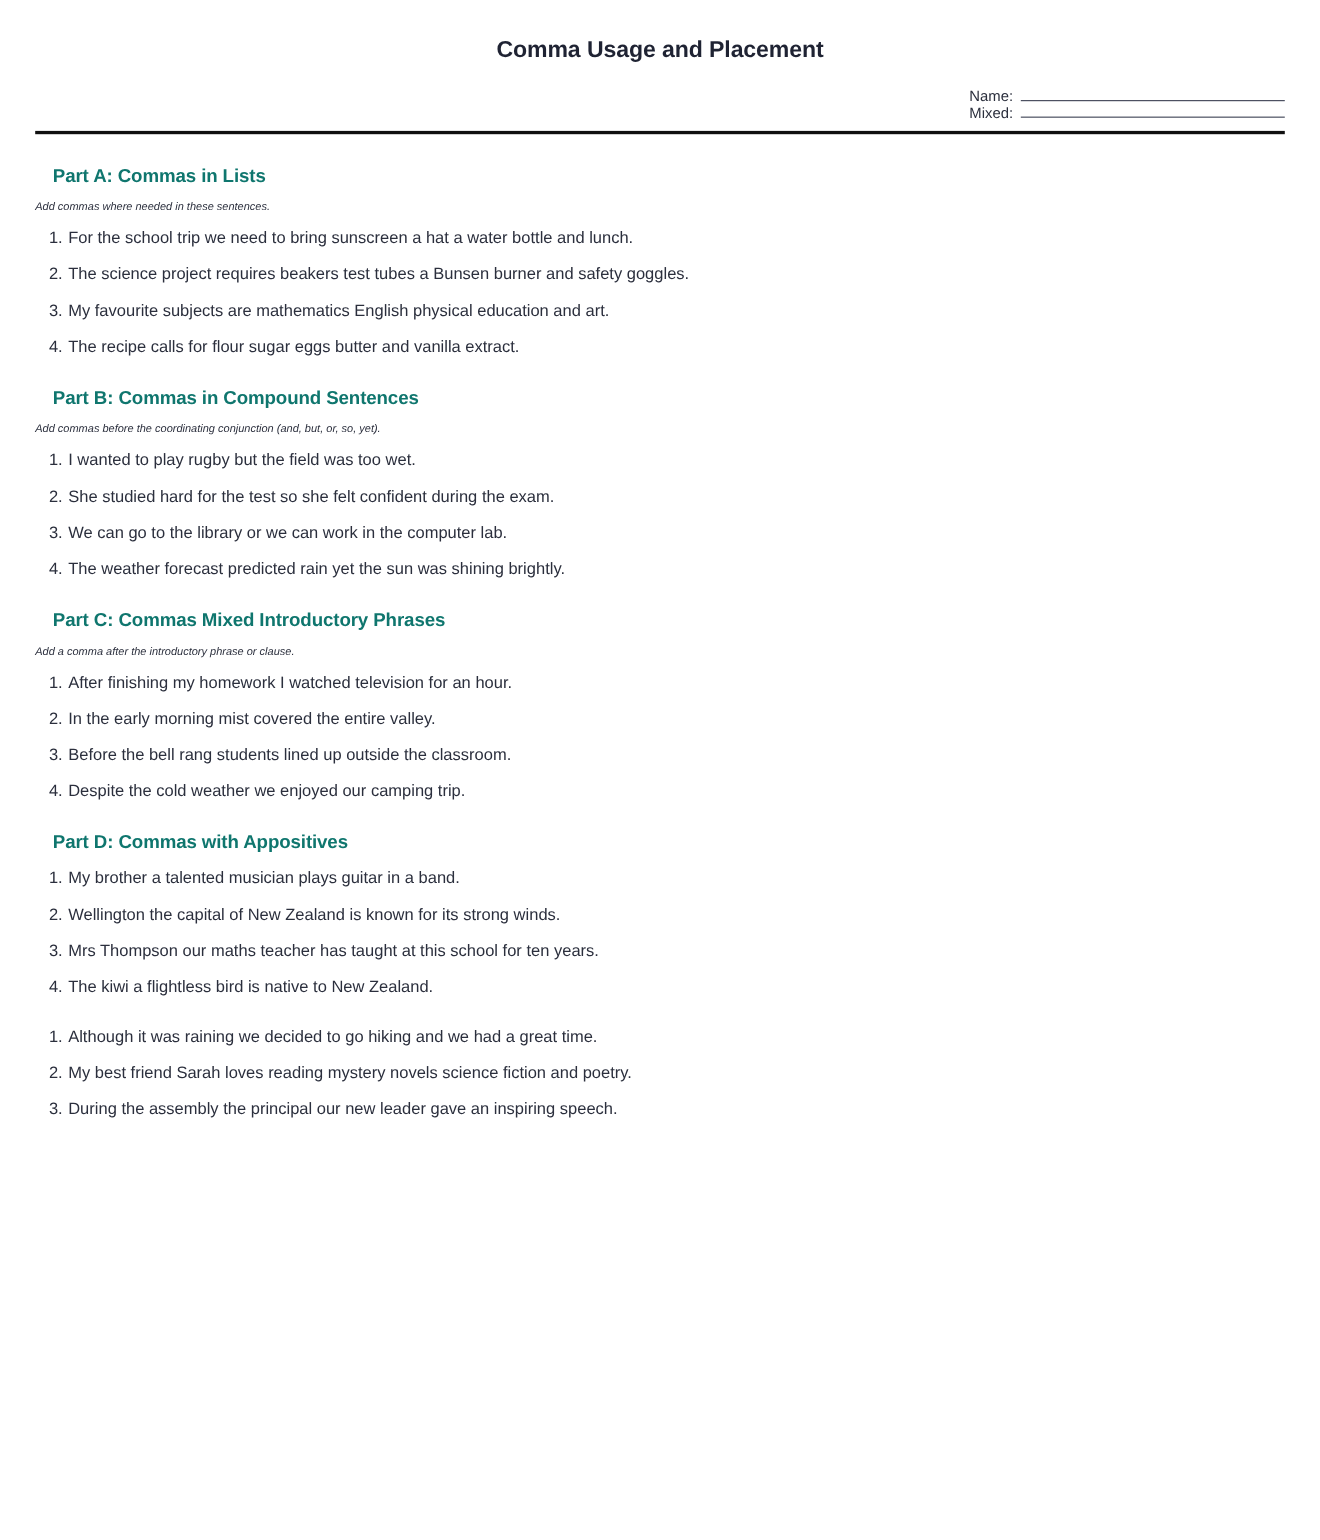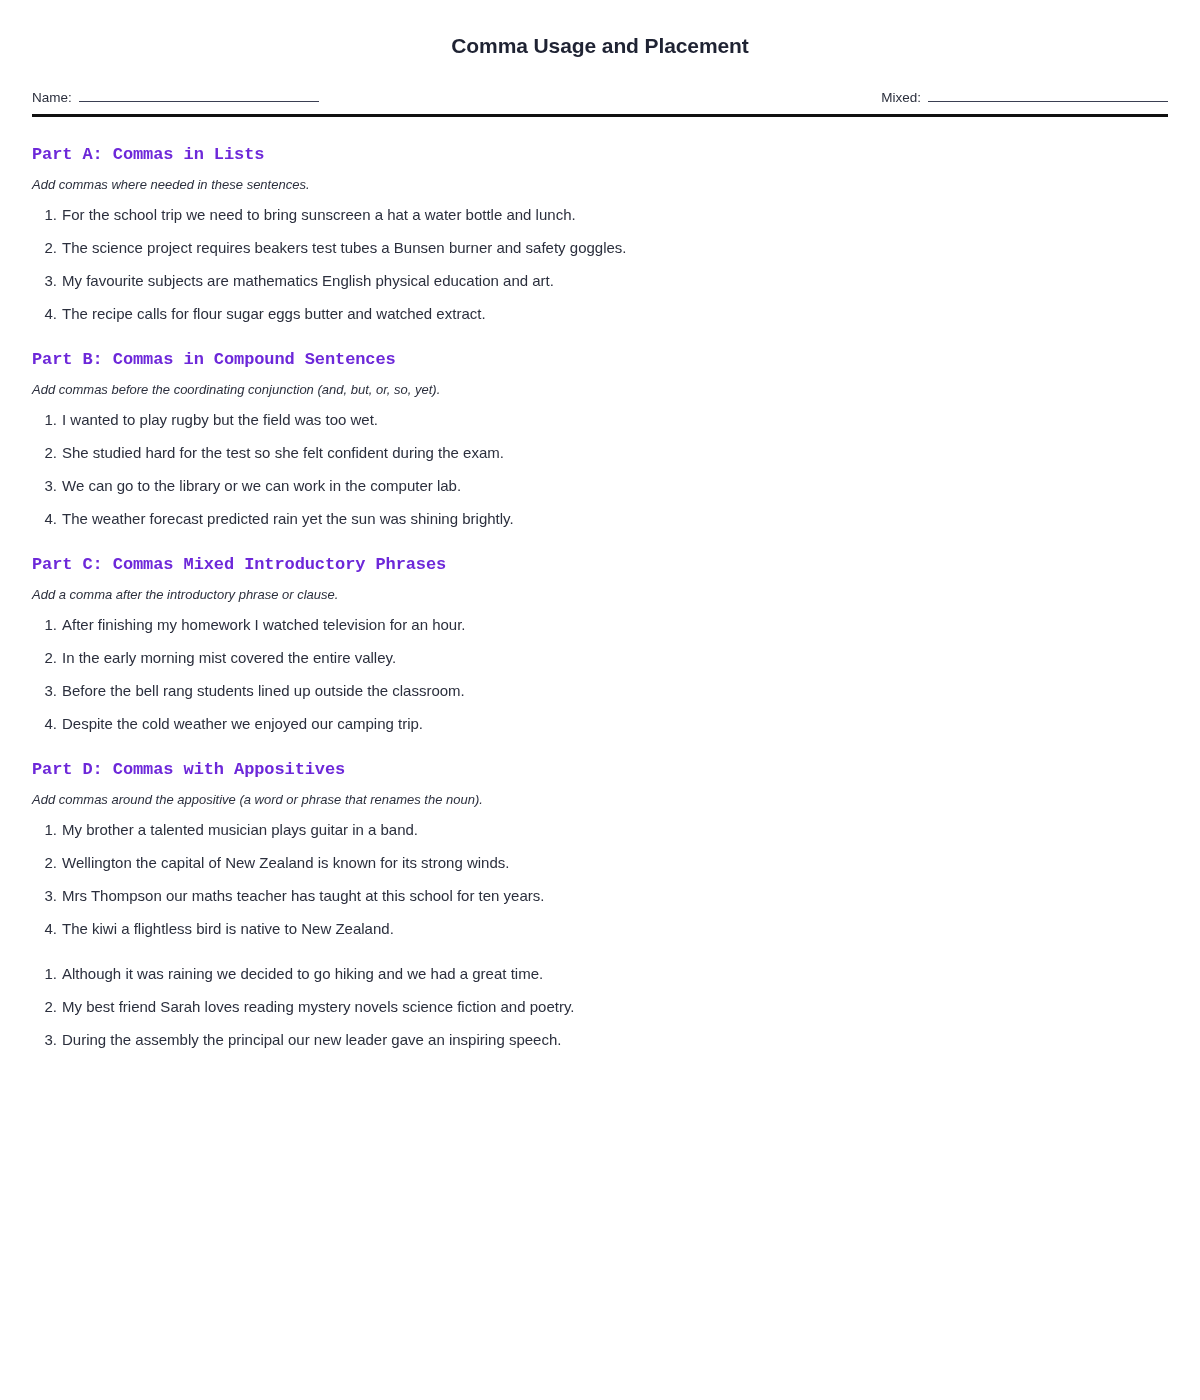--- a/index.html
+++ b/index.html
@@ -29,22 +29,23 @@
     font-weight: bold;
     color: #1f2333;
     letter-spacing: -0.1px;
     margin: 0;
     padding-top: 34px;
   }
   .id-row {
     display: flex;
     justify-content: space-between;
     align-items: flex-end;
-    margin-top: 32px;
+    margin-top: 22px;
     padding-bottom: 4px;
+    flex-direction: column;
   }
   .field {
     display: flex;
     align-items: baseline;
     font-size: 13.5px;
     color: #2b2f3d;
   }
   .field-label {
     white-space: nowrap;
   }
@@ -68,27 +69,26 @@
   }
   .section {
     margin-bottom: 27px;
   }
   .section:last-child {
     margin-bottom: 0;
   }
   .section-title {
     font-size: 17px;
     font-weight: bold;
-    color: #6d28d9;
-    margin: 0 0 0 0;
+    color: #0f766e;
+    margin: 0 0 0 16px;
     letter-spacing: -0.1px;
-    font-family: Liberation Mono, monospace;
   }
   .section-instruction {
-    font-size: 13px;
+    font-size: 10px;
     font-style: italic;
     color: #2b2f3d;
     margin: 13px 0 0 0;
   }
   .q-list {
     list-style: none;
     margin: 14px 0 0 0;
     padding: 0;
   }
   .q-item {
@@ -146,21 +146,21 @@
         <li class="q-item">
           <span class="q-num">2.</span>
           <span class="q-text">The science project requires beakers test tubes a Bunsen burner and safety goggles.</span>
         </li>
         <li class="q-item">
           <span class="q-num">3.</span>
           <span class="q-text">My favourite subjects are mathematics English physical education and art.</span>
         </li>
         <li class="q-item">
           <span class="q-num">4.</span>
-          <span class="q-text">The recipe calls for flour sugar eggs butter and watched extract.</span>
+          <span class="q-text">The recipe calls for flour sugar eggs butter and vanilla extract.</span>
         </li>
       </ol>
     </section>
 
     <section class="section">
       <h2 class="section-title">Part B: Commas in Compound Sentences</h2>
       <p class="section-instruction">Add commas before the coordinating conjunction (and, but, or, so, yet).</p>
       <ol class="q-list">
         <li class="q-item">
           <span class="q-num">1.</span>
@@ -199,21 +199,20 @@
         </li>
         <li class="q-item">
           <span class="q-num">4.</span>
           <span class="q-text">Despite the cold weather we enjoyed our camping trip.</span>
         </li>
       </ol>
     </section>
 
     <section class="section">
       <h2 class="section-title">Part D: Commas with Appositives</h2>
-      <p class="section-instruction">Add commas around the appositive (a word or phrase that renames the noun).</p>
       <ol class="q-list">
         <li class="q-item">
           <span class="q-num">1.</span>
           <span class="q-text">My brother a talented musician plays guitar in a band.</span>
         </li>
         <li class="q-item">
           <span class="q-num">2.</span>
           <span class="q-text">Wellington the capital of New Zealand is known for its strong winds.</span>
         </li>
         <li class="q-item">

